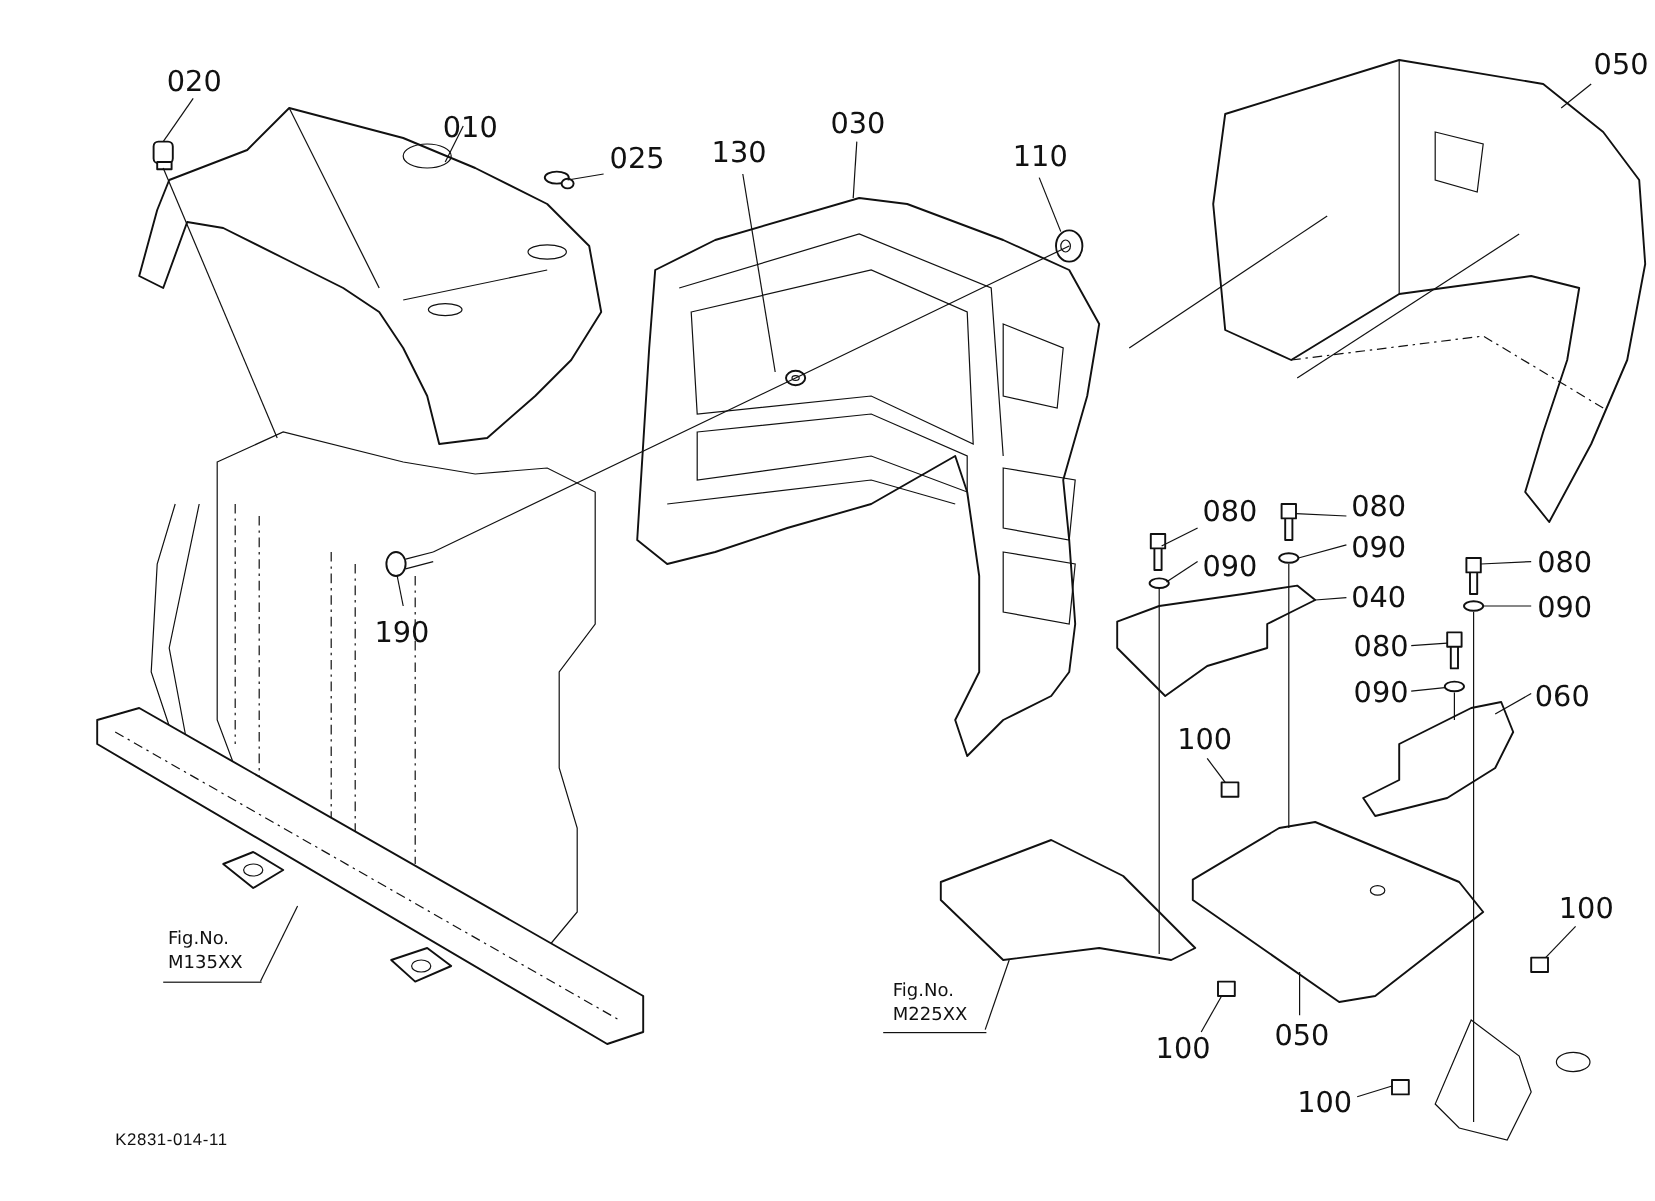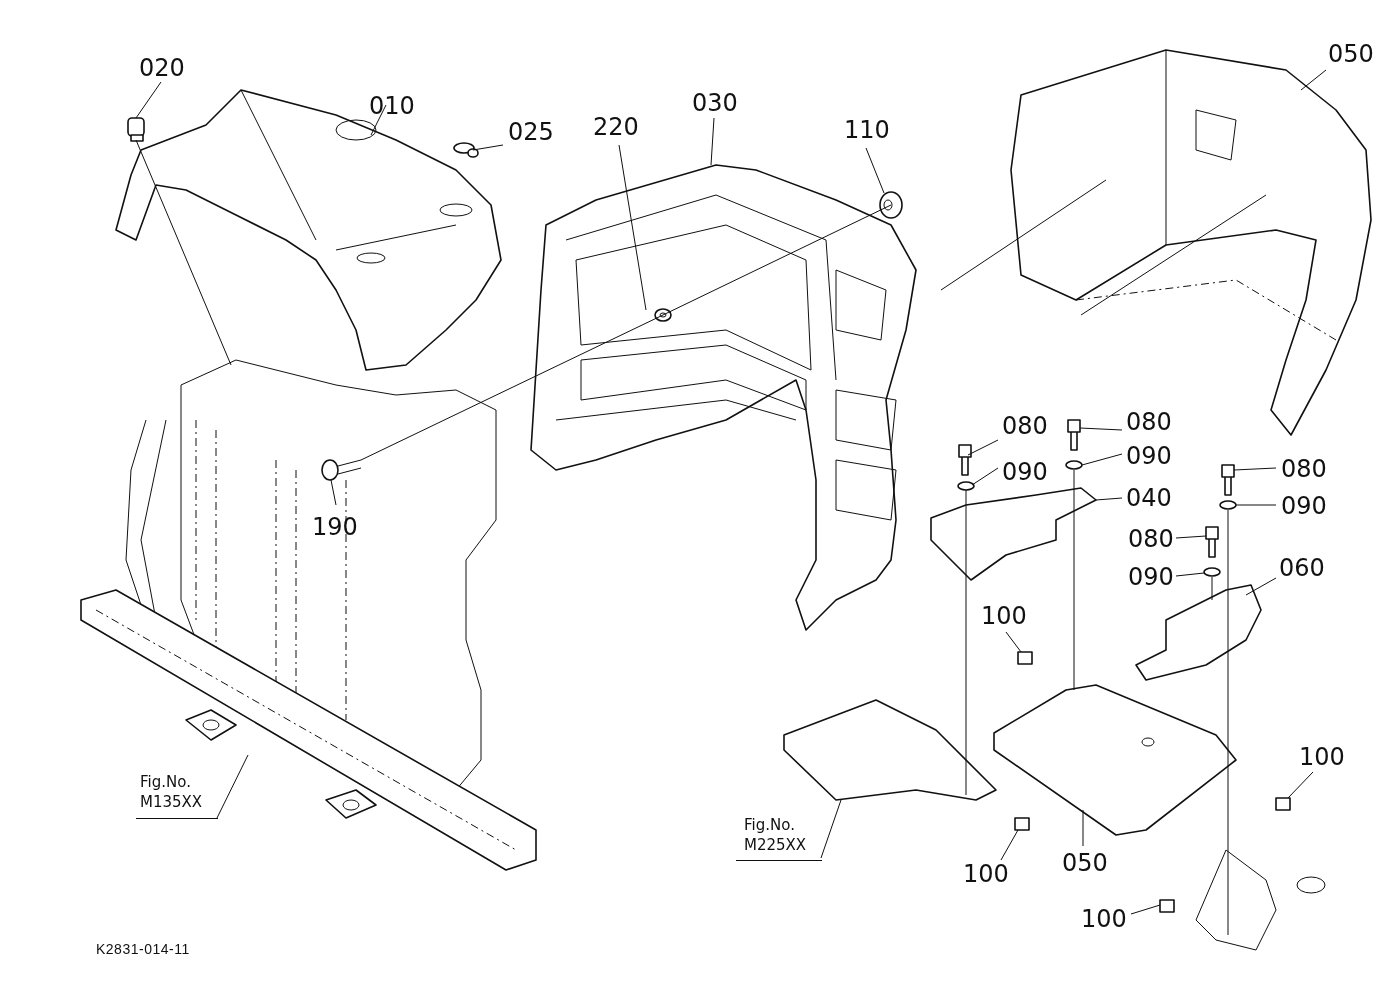--- a/index.html
+++ b/index.html
@@ -153,35 +153,35 @@
     <path class="leader" d="M1047,846 L1047,810"></path>
     <path class="leader" d="M1095,914 L1124,905"></path>
     <path class="leader" d="M181,818 L212,755"></path>
     <path class="leader" d="M785,858 L805,800"></path>
   </g>
 </svg>
 
 <div class="lbl" style="left:103px;top:56px">020</div>
 <div class="lbl" style="left:333px;top:94px">010</div>
 <div class="lbl" style="left:472px;top:120px">025</div>
-<div class="lbl" style="left:557px;top:115px">220</div>
+<div class="lbl" style="left:557px;top:115px">130</div>
 <div class="lbl" style="left:656px;top:91px">030</div>
 <div class="lbl" style="left:808px;top:118px">110</div>
 <div class="lbl" style="left:1292px;top:42px">050</div>
 <div class="lbl" style="left:276px;top:515px">190</div>
 <div class="lbl" style="left:966px;top:414px">080</div>
 <div class="lbl" style="left:966px;top:460px">090</div>
 <div class="lbl" style="left:1090px;top:410px">080</div>
 <div class="lbl" style="left:1090px;top:444px">090</div>
 <div class="lbl" style="left:1090px;top:486px">040</div>
 <div class="lbl" style="left:1245px;top:457px">080</div>
 <div class="lbl" style="left:1245px;top:494px">090</div>
 <div class="lbl" style="left:1092px;top:527px">080</div>
 <div class="lbl" style="left:1092px;top:565px">090</div>
-<div class="lbl" style="left:1243px;top:556px">060</div>
+<div class="lbl" style="left:1243px;top:568px">060</div>
 <div class="lbl" style="left:945px;top:604px">100</div>
 <div class="lbl" style="left:927px;top:862px">100</div>
 <div class="lbl" style="left:1263px;top:745px">100</div>
 <div class="lbl" style="left:1026px;top:851px">050</div>
 <div class="lbl" style="left:1045px;top:907px">100</div>
 
 <div class="fig" style="left:104px;top:772px">
   <div>Fig.No.</div>
   <div>M135XX</div>
 </div>

